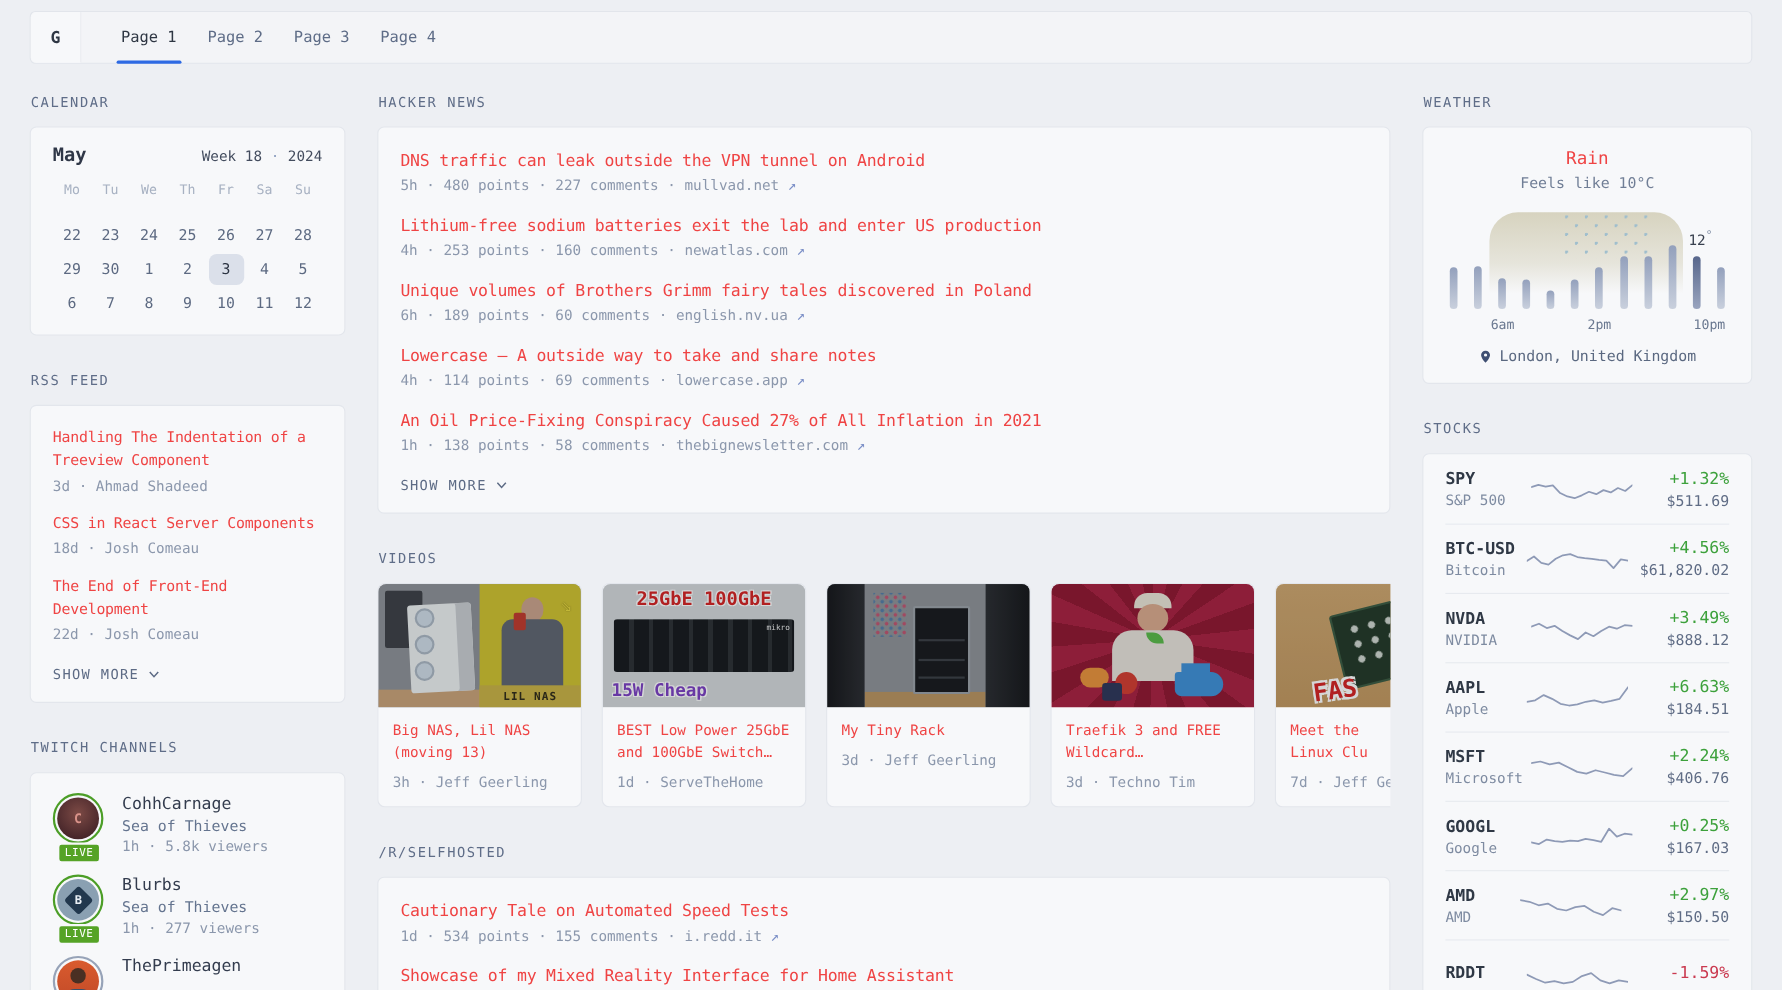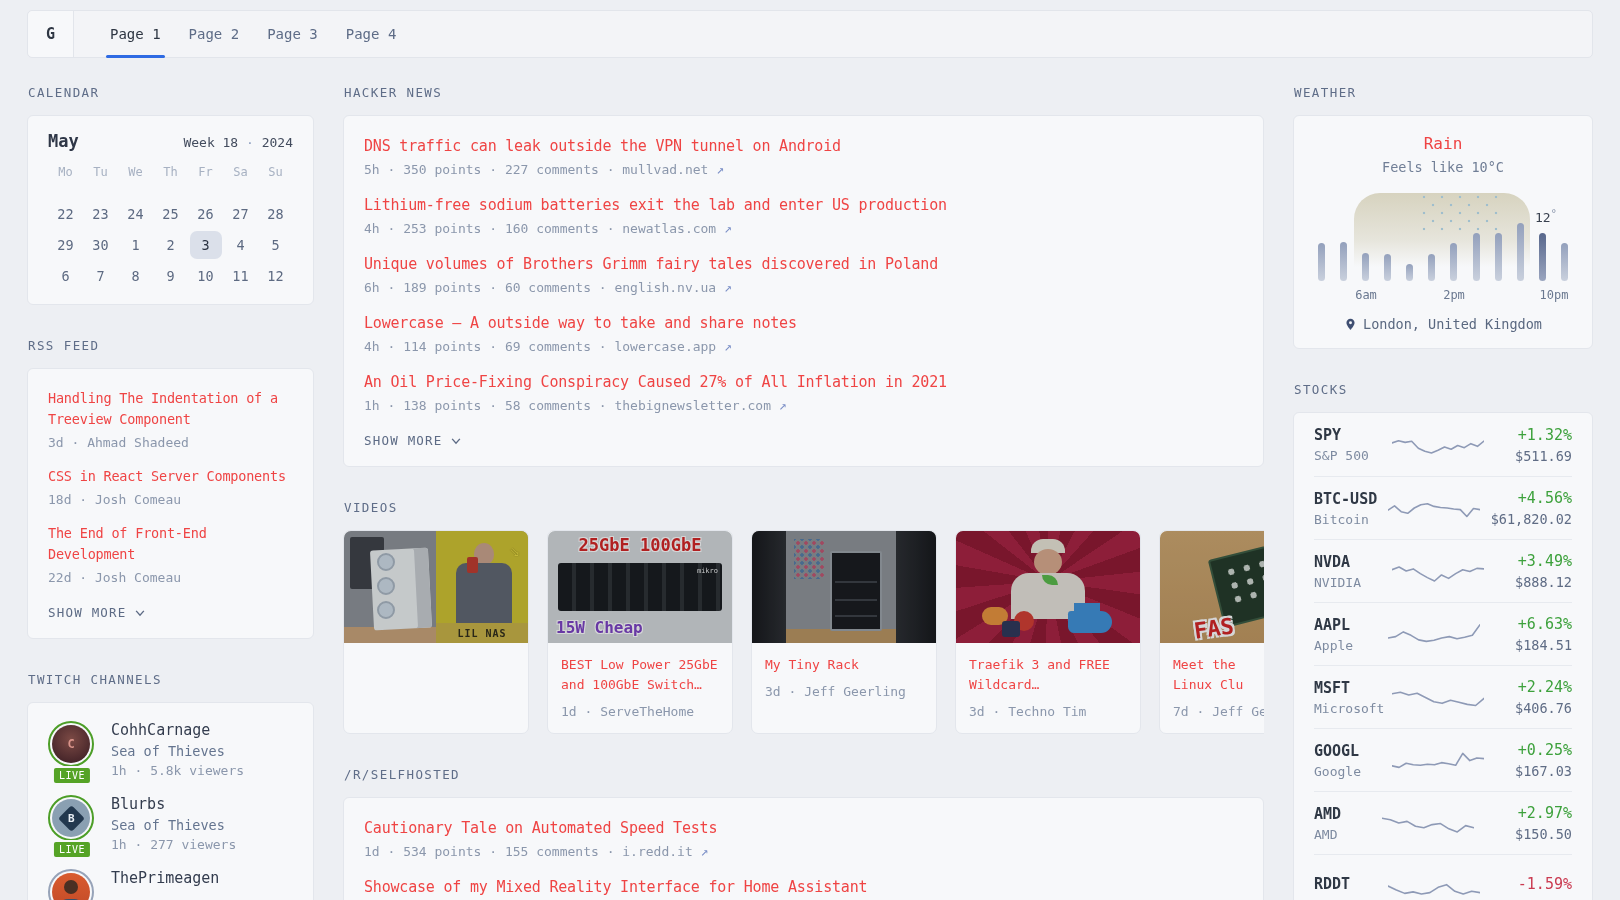--- a/index.html
+++ b/index.html
@@ -351,21 +351,21 @@
       </div>
     </div>
 
     <div>
 
       <div class="widget">
         <div class="widget-label">HACKER NEWS</div>
         <div class="card feed-card">
           <div class="feed-item">
             <span class="title link">DNS traffic can leak outside the VPN tunnel on Android</span>
-            <div class="meta"><span>5h · 350 points · 227 comments · mullvad.net</span> <span class="ext-arrow">↗</span></div>
+            <div class="meta"><span>5h · 480 points · 227 comments · mullvad.net</span> <span class="ext-arrow">↗</span></div>
           </div>
           <div class="feed-item">
             <span class="title link">Lithium-free sodium batteries exit the lab and enter US production</span>
             <div class="meta"><span>4h · 253 points · 160 comments · newatlas.com</span> <span class="ext-arrow">↗</span></div>
           </div>
           <div class="feed-item">
             <span class="title link">Unique volumes of Brothers Grimm fairy tales discovered in Poland</span>
             <div class="meta"><span>6h · 189 points · 60 comments · english.nv.ua</span> <span class="ext-arrow">↗</span></div>
           </div>
           <div class="feed-item">
@@ -396,20 +396,24 @@
               <div class="case"></div>
                 <div class="fan f1"></div>
                 <div class="fan f2"></div>
                 <div class="fan f3"></div>
               <div class="yellow"></div>
                 <div class="head"></div>
                 <div class="torso"></div>
                 <div class="can"></div>
               <div class="arrow">⇘</div>
               <div class="banner">LIL NAS</div>
+            </div>
+            <div class="vbody">
+              <span class="vtitle link">Big NAS, Lil NAS (moving 13)</span>
+              <div class="vmeta">3h · Jeff Geerling</div>
             </div>
           </div>
 
           <div class="video-card">
             <div class="thumb t2">
               <div class="big-text">25GbE 100GbE</div>
               <div class="switch"></div>
               <div class="brand">mikro</div>
               <div class="low-text">15W Cheap</div>
             </div>

